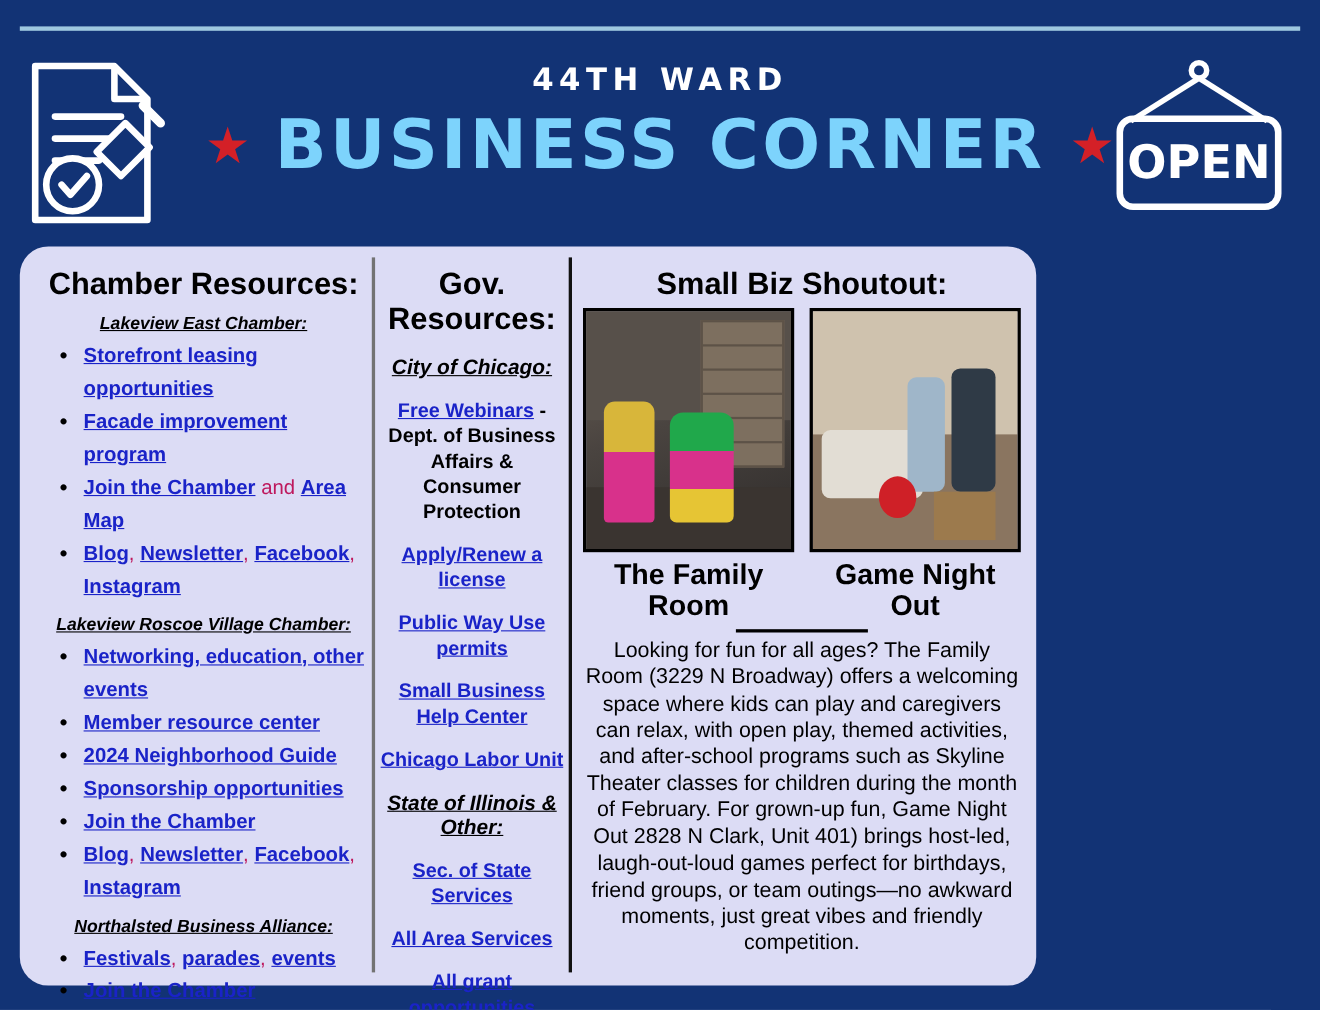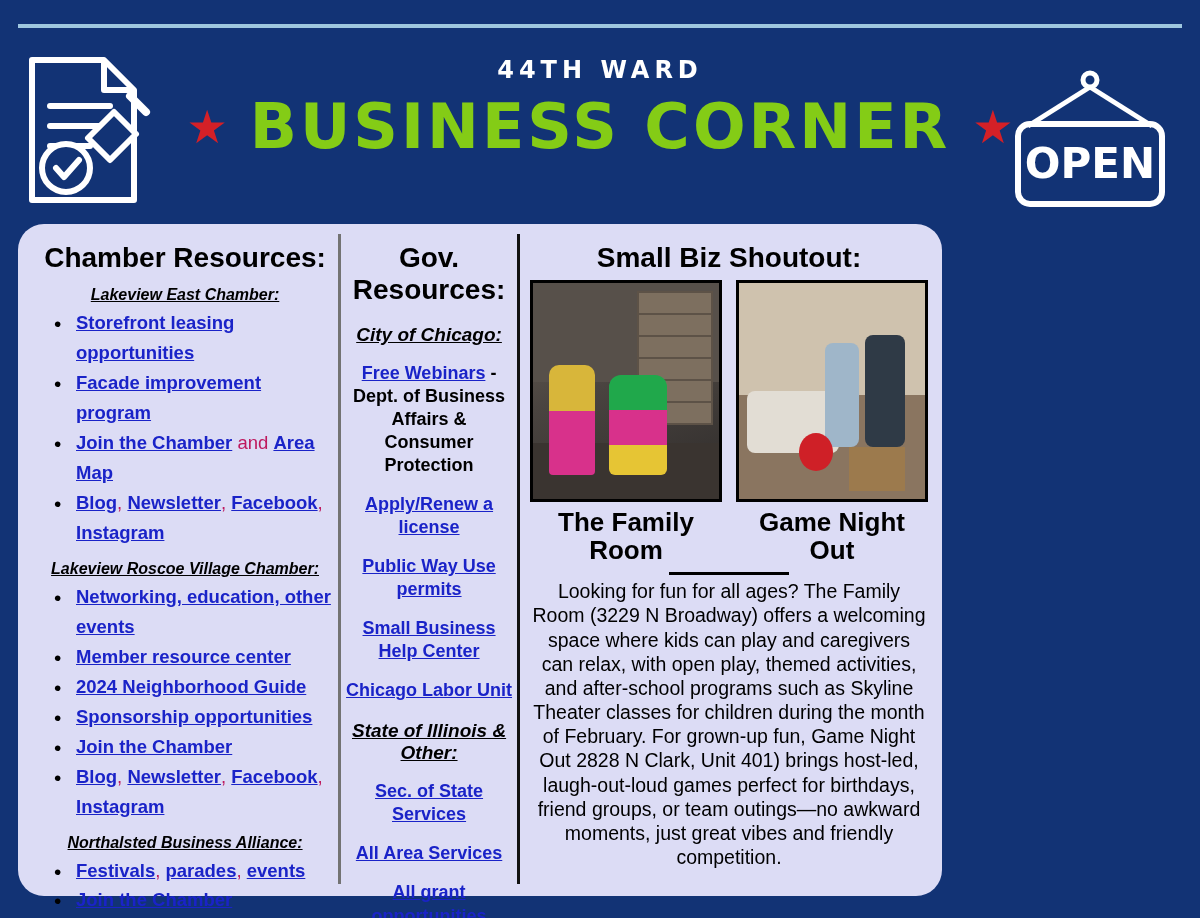--- a/index.html
+++ b/index.html
@@ -39,34 +39,34 @@
   }
   .header-center {
     position: absolute;
     left: 200px;
     top: 22px;
     width: 800px;
     text-align: center;
   }
   .ward-label {
     color: #ffffff;
-    font-size: 24px;
+    font-size: 28px;
     font-weight: bold;
     letter-spacing: 5px;
     font-family: "DejaVu Sans", sans-serif;
   }
   .title-row {
     display: flex;
     align-items: center;
     justify-content: center;
     gap: 22px;
     margin-top: 6px;
   }
   .main-title {
-    color: #84cc16;
+    color: #7dd3fc;
     font-size: 62px;
     font-weight: bold;
     letter-spacing: 3px;
     font-family: "DejaVu Sans", sans-serif;
     white-space: nowrap;
   }
   .star {
     color: #d42027;
     font-size: 46px;
     line-height: 1;
@@ -77,21 +77,21 @@
     position: absolute;
     left: 18px;
     top: 16px;
     width: 140px;
     height: 160px;
   }
   
   .open-icon {
     position: absolute;
     right: 20px;
-    top: 32px;
+    top: 16px;
     width: 180px;
     height: 160px;
   }
 
   
   .card {
     position: absolute;
     left: 18px;
     top: 224px;
     width: 924px;

